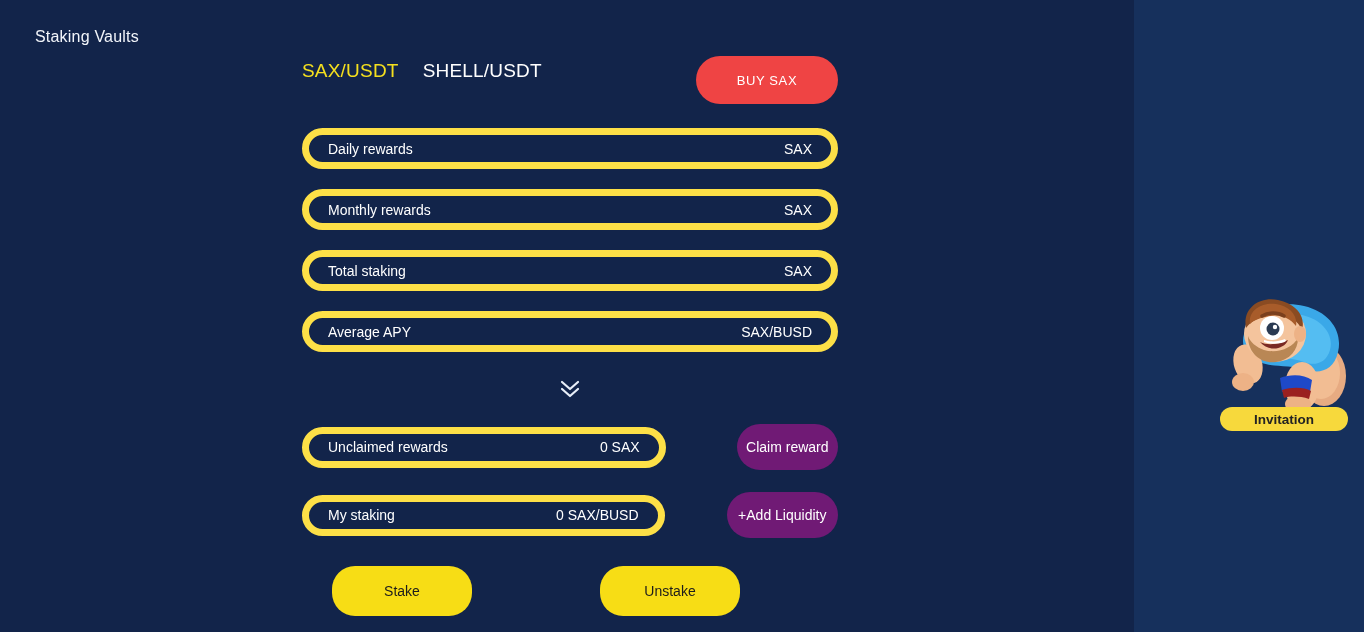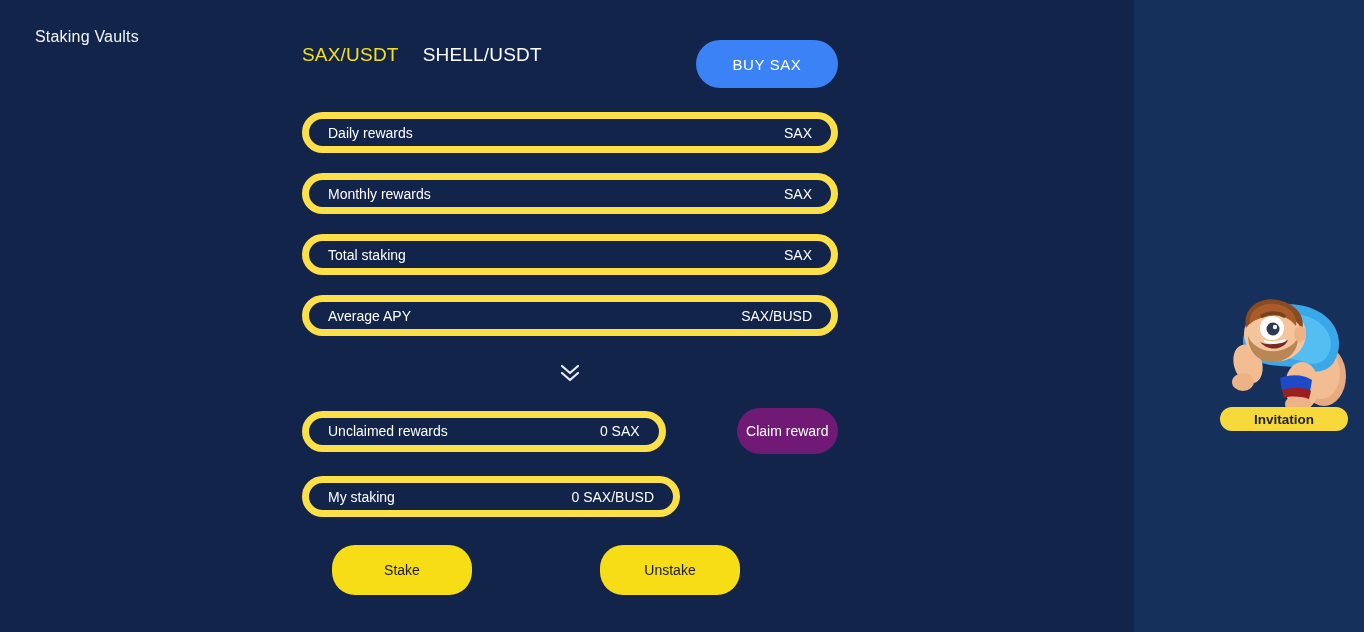--- a/index.html
+++ b/index.html
@@ -40,21 +40,21 @@
     font-weight: 400;
     color: #f2f5fa;
     letter-spacing: .2px;
     white-space: nowrap;
   }
 
   
   #vault-card {
     position: absolute;
     left: 302px;
-    top: 40px;
+    top: 56px;
     width: 536px;
   }
 
   
   #tab-row {
     position: relative;
     height: 50px;
   }
   .tabs {
     position: absolute;
@@ -77,24 +77,24 @@
   }
   .tab.active { color: #f5e01e; }
 
   #buy-sax-button {
     position: absolute;
     right: 0;
     top: 0;
     width: 142px;
     height: 48px;
     border-radius: 24px;
-    background: #3b82f6;
+    background: #ef4444;
     border: none;
     color: #ffffff;
-    font-size: 15px;
+    font-size: 13px;
     letter-spacing: .6px;
     cursor: pointer;
     font-family: "Liberation Sans", sans-serif;
   }
 
   
   .info-row {
     position: relative;
     box-sizing: border-box;
     height: 41px;
@@ -259,20 +259,21 @@
         <span class="value">0 SAX</span>
       </div>
       <button class="side-btn">Claim reward</button>
     </div>
 
     <div class="action-row liquidity">
       <div class="info-row">
         <span class="label">My staking</span>
         <span class="value">0 SAX/BUSD</span>
       </div>
+      <button class="side-btn">+Add Liquidity</button>
     </div>
 
     <div id="stake-row">
       <button id="stake-button" class="pill-yellow">Stake</button>
       <button id="unstake-button" class="pill-yellow">Unstake</button>
     </div>
 
   </div>
 
   <div id="invitation-widget">

